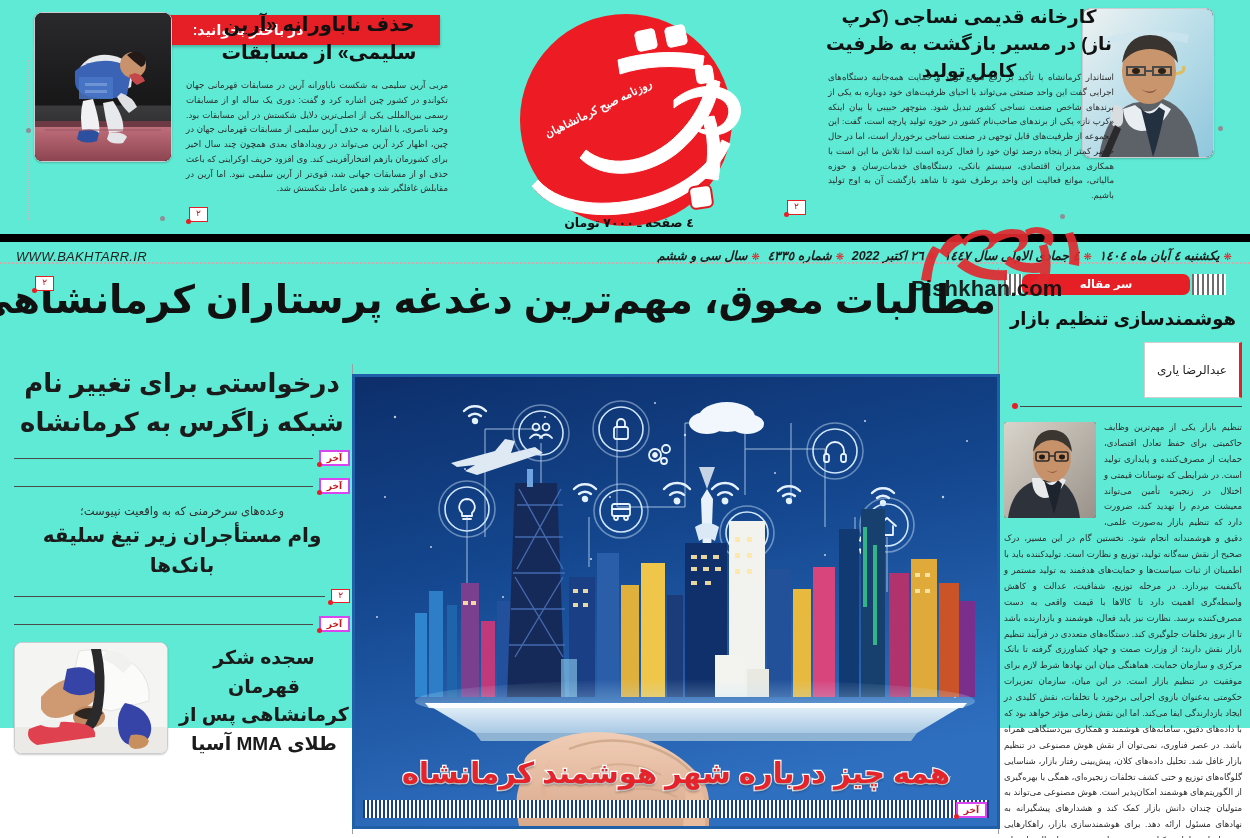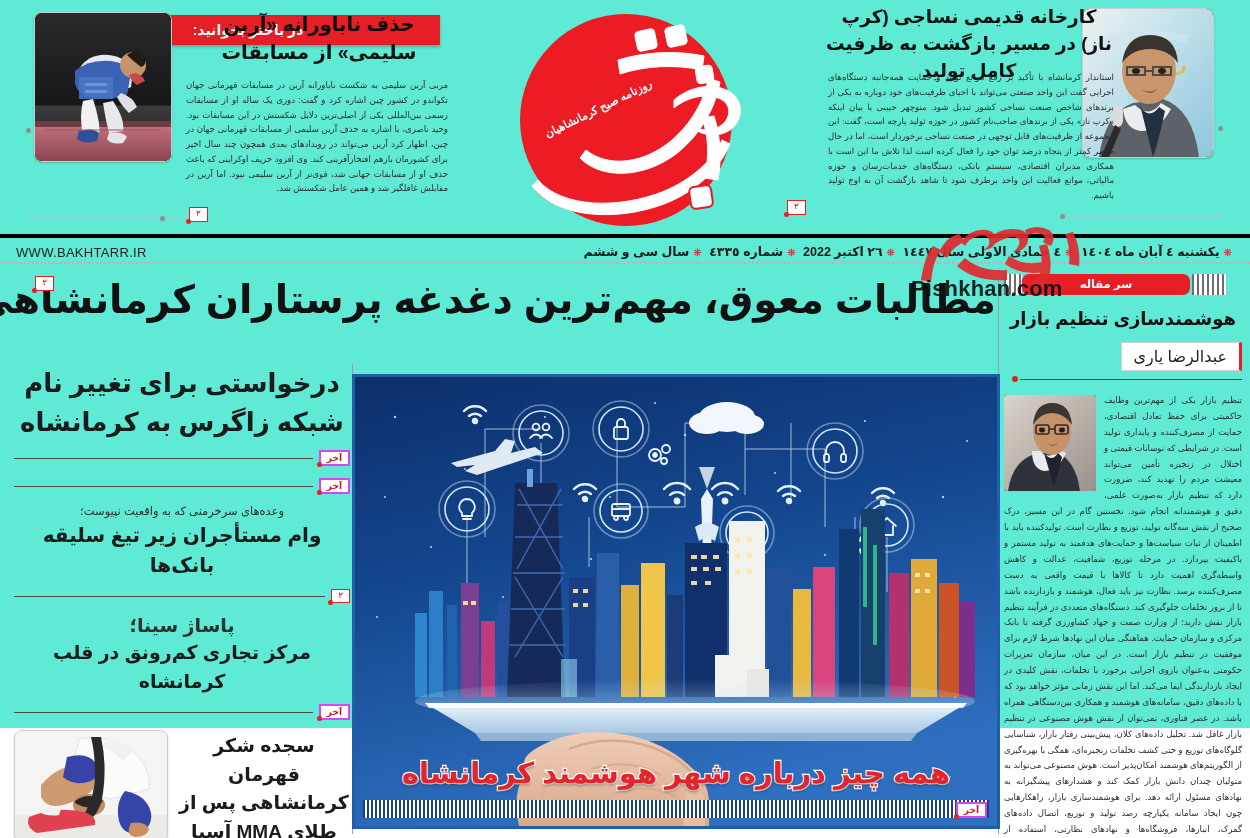--- a/index.html
+++ b/index.html
@@ -82,21 +82,22 @@
     position:absolute; left:0; top:0; width:322px; height:226px;
   }
   .logo-sub {
     position:absolute; left:0; bottom:4px; width:322px; text-align:center;
     font-size:12.5px; font-weight:bold; color:#111;
   }
 
   
   .datebar {
     position:absolute; left:0; top:234px; width:1250px; height:34px;
-    border-top:4px solid #000000;
+    border-top:8px solid #000000;
+    font-style:italic;
   }
   .site-url {
     position:absolute; left:16px; top:7px; font-size:13px; letter-spacing:.3px;
     color:#222; direction:ltr;
   }
   .date-line {
     position:absolute; right:14px; top:6px; font-size:12.5px; font-weight:bold; color:#1c1c1c;
   }
   .date-line .sep { color:#e51f25; font-size:10px; margin:0 4px; }
   .dotline {
@@ -167,21 +168,21 @@
   }
   .hatch.l { left:0; } .hatch.r { left:188px; width:34px;}
   .edi-title {
     margin-top:12px; font-size:18px; font-weight:bold; text-align:center; color:#111;
   }
   .author-box {
     margin:12px 0 0 0; display:flex; justify-content:flex-start; align-items:center;
   }
   .author-name {
     border:1px solid #cfcfcf; border-right:3px solid #e51f25;
-    font-size:16px; padding:4px 12px; color:#222; background:#fff;
+    font-size:12px; padding:20px 12px; color:#222; background:#fff;
   }
   .author-rule { position:relative; height:10px; margin-top:4px;}
   .author-rule .rl { position:absolute; right:0; left:16px; top:4px; height:1px; background:#444;}
   .author-rule .dot{ position:absolute; left:8px; top:1px; width:6px;height:6px;background:#e51f25;border-radius:50%;}
   .edi-body {
     margin-top:8px; font-size:8.6px; line-height:1.85; text-align:justify; color:#2b2b2b;
   }
   .edi-photo {
     float:left; width:92px; height:96px; margin:2px 8px 4px 0;
     border-radius:3px; overflow:hidden; background:#222;
@@ -288,20 +289,21 @@
 
         <path d="M246 108 C252 126 254 150 250 172 L236 170 C242 148 240 126 234 110 Z"></path>
 
         <rect x="222" y="178" width="22" height="22" rx="5" transform="rotate(-8 233 189)" stroke="#e01c22" stroke-width="2"></rect>
       </g>
 
       <g fill="#ffffff" font-size="11" font-family="'Liberation Sans',sans-serif" font-weight="bold">
         <text x="132" y="104" transform="rotate(-26 132 104)" text-anchor="middle">روزنامه صبح کرمانشاهیان</text>
       </g>
     </svg>
+    <div class="logo-sub">٤ صفحه ـ ٧٠٠٠ تومان</div>
   </div>
 
   <div class="dotted-v" style="left:1221px; top:58px; height:162px;"></div>
   <div class="dotted-h" style="left:1062px; top:216px; width:160px;"></div>
   <div class="dot-sq" style="left:1218px; top:126px;"></div>
   <div class="dot-sq" style="left:1060px; top:214px;"></div>
 
   <div class="thumb photo-gov">
     <svg width="130" height="148" viewBox="0 0 130 148" preserveAspectRatio="none">
       <defs>
@@ -392,24 +394,20 @@
 
       <div class="teaser">
         <div class="kicker">وعده‌های سرخرمنی که به واقعیت نپیوست؛</div>
         <div class="tt" style="font-size:20px;">وام مستأجران زیر تیغ سلیقه بانک‌ها</div>
       </div>
       <div class="sep-row">
         <span class="pbadge">٢</span>
         <span class="rule"></span>
       </div>
 
-      <div class="teaser">
-        <div class="kicker" style="font-size:19px;font-weight:bold;">پاساژ سینا؛</div>
-        <div class="tt" style="font-size:19px;">مرکز تجاری کم‌رونق در قلب کرمانشاه</div>
-      </div>
       <div class="sep-row">
         <span class="akhar">آخر</span>
         <span class="rule"></span>
       </div>
 
       <div class="teaser" style="display:flex; gap:10px; align-items:flex-start;">
         <div class="tt" style="font-size:19px; flex:1; text-align:center; padding-top:2px;">سجده شکر قهرمان کرمانشاهی پس از طلای MMA آسیا</div>
         <div class="thumb" style="width:154px; height:112px; border-radius:8px; background:#fff;">
           <svg width="152" height="110" viewBox="0 0 152 110" preserveAspectRatio="none">
             <rect width="152" height="110" fill="#f4f4f2"></rect>

